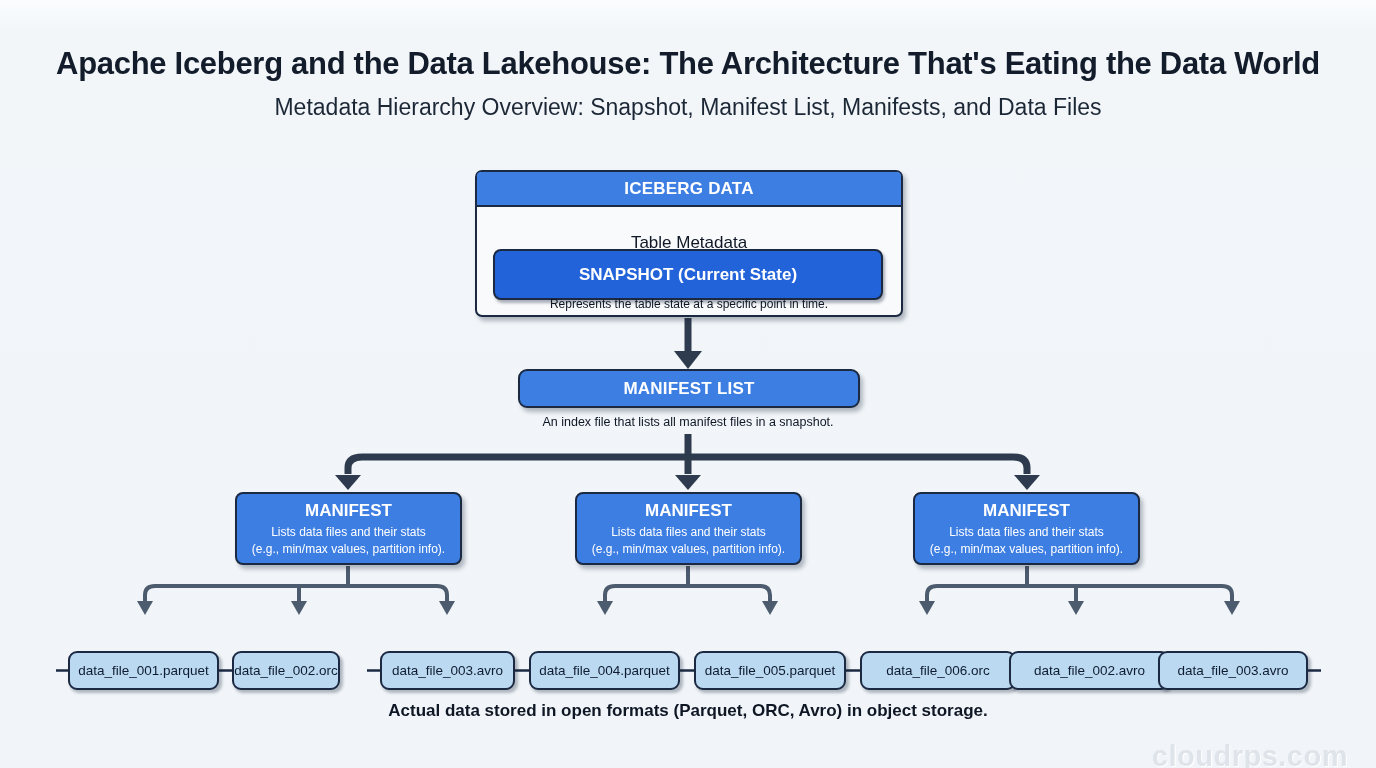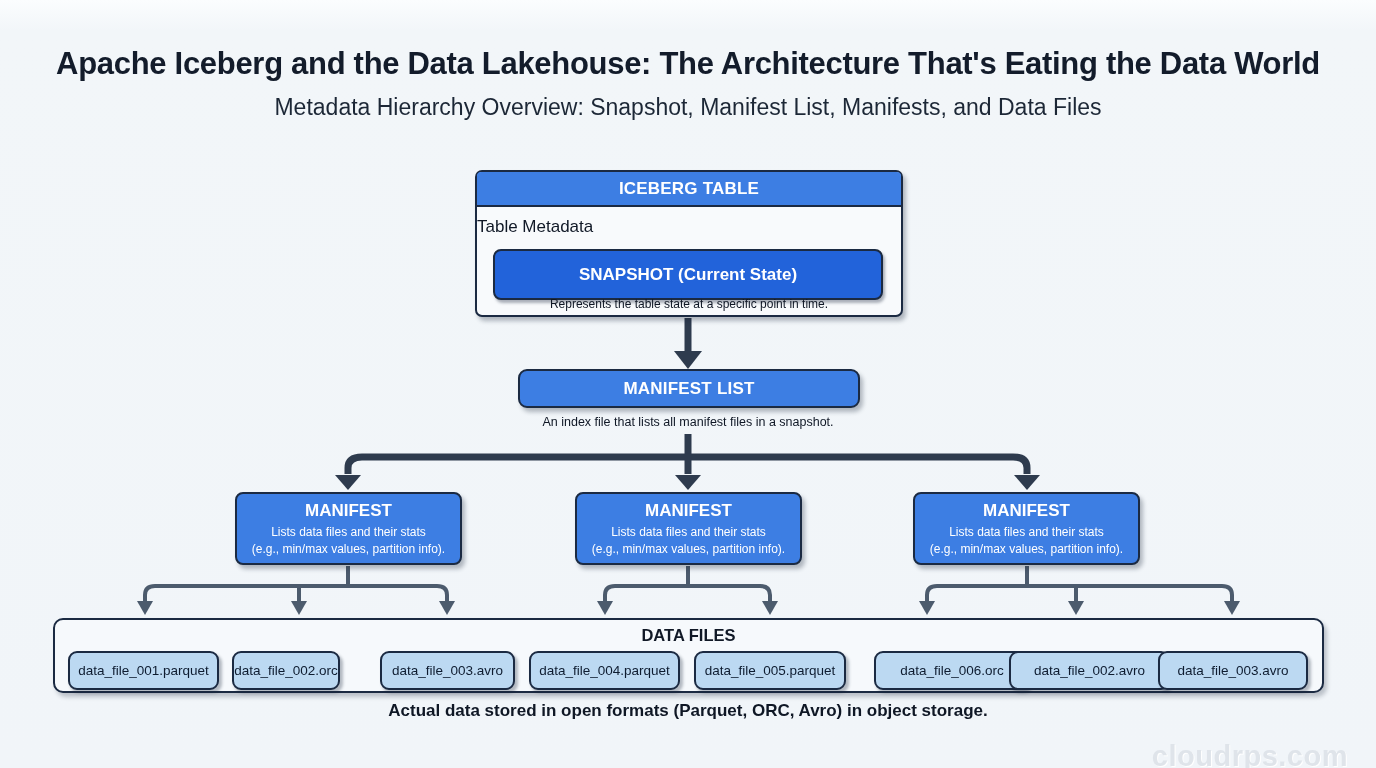--- a/index.html
+++ b/index.html
@@ -33,21 +33,21 @@
     background: #f8fafc; border: 2.5px solid #1b2a42; border-radius: 7px;
     box-shadow: 3px 4px 4px rgba(23,35,57,0.30);
   }
   .iceberg-header {
     height: 35px; background: #3d7ee3; border-bottom: 2.5px solid #1b2a42;
     border-radius: 4px 4px 0 0;
     display: flex; align-items: center; justify-content: center;
     color: #ffffff; font-size: 17px; font-weight: 700; letter-spacing: 0.2px;
   }
   .table-metadata-label {
-    margin-top: 10px; 
+    margin-top: 26px; text-align: center;
     font-size: 17px; font-weight: 400; color: #101826;
   }
   .snapshot-box {
     position: absolute; left: 16px; top: 77px; width: 390px; height: 51px;
     background: #2263da; border: 2px solid #1b2a42; border-radius: 8px;
     display: flex; align-items: center; justify-content: center;
     color: #ffffff; font-size: 17px; font-weight: 600;
     box-shadow: 2px 3px 3px rgba(23,35,57,0.35);
   }
   .iceberg-caption {
@@ -96,21 +96,21 @@
     background: #bcd9f2; border: 2px solid #1b2a42; border-radius: 9px;
     display: flex; align-items: center; justify-content: center;
     font-size: 13.5px; color: #0e1c30;
     box-shadow: 2.5px 3px 3px rgba(23,35,57,0.30);
   }
   .chip-1 { left: 68px;  width: 151px; }
   .chip-2 { left: 232px; width: 108px; }
   .chip-3 { left: 380px; width: 135px; }
   .chip-4 { left: 529px; width: 151px; }
   .chip-5 { left: 694px; width: 152px; }
-  .chip-6 { left: 860px; width: 156px; margin-left: 14px; }
+  .chip-6 { left: 860px; width: 156px; }
   .chip-7 { left: 1009px; width: 161px; }
   .chip-8 { left: 1158px; width: 150px; }
 
   .data-files-caption {
     position: absolute; left: 0; top: 701px; width: 100%;
     text-align: center; font-size: 17px; color: #0f1725; font-weight: bold;
   }
 
   .watermark {
     position: absolute; right: 28px; top: 740px;
@@ -179,21 +179,21 @@
       <path d="M515 670.5 H529"></path>
       <path d="M680 670.5 H694"></path>
       <path d="M846 670.5 H860"></path>
       <path d="M995 670.5 H1009"></path>
       <path d="M1144 670.5 H1158"></path>
       <path d="M1308 670.5 H1321"></path>
     </g>
   </svg>
 
   <div class="iceberg-table">
-    <div class="iceberg-header">ICEBERG TABLE</div>
+    <div class="iceberg-header">ICEBERG DATA</div>
     <div class="table-metadata-label">Table Metadata</div>
     <div class="snapshot-box">SNAPSHOT (Current State)</div>
     <div class="iceberg-caption">Represents the table state at a specific point in time.</div>
   </div>
 
   <div class="manifest-list">MANIFEST LIST</div>
   <div class="manifest-list-caption">An index file that lists all manifest files in a snapshot.</div>
 
   <div class="manifest-box manifest-1">
     <div class="manifest-title">MANIFEST</div>
@@ -204,23 +204,20 @@
     <div class="manifest-title">MANIFEST</div>
     <div class="manifest-line">Lists data files and their stats</div>
     <div class="manifest-line">(e.g., min/max values, partition info).</div>
   </div>
   <div class="manifest-box manifest-3">
     <div class="manifest-title">MANIFEST</div>
     <div class="manifest-line">Lists data files and their stats</div>
     <div class="manifest-line">(e.g., min/max values, partition info).</div>
   </div>
 
-  <div class="data-files-container">
-    <div class="data-files-label">DATA FILES</div>
-  </div>
   <div class="data-file-chip chip-1">data_file_001.parquet</div>
   <div class="data-file-chip chip-2">data_file_002.orc</div>
   <div class="data-file-chip chip-3">data_file_003.avro</div>
   <div class="data-file-chip chip-4">data_file_004.parquet</div>
   <div class="data-file-chip chip-5">data_file_005.parquet</div>
   <div class="data-file-chip chip-6">data_file_006.orc</div>
   <div class="data-file-chip chip-7">data_file_002.avro</div>
   <div class="data-file-chip chip-8">data_file_003.avro</div>
 
   <div class="data-files-caption">Actual data stored in open formats (Parquet, ORC, Avro) in object storage.</div>

